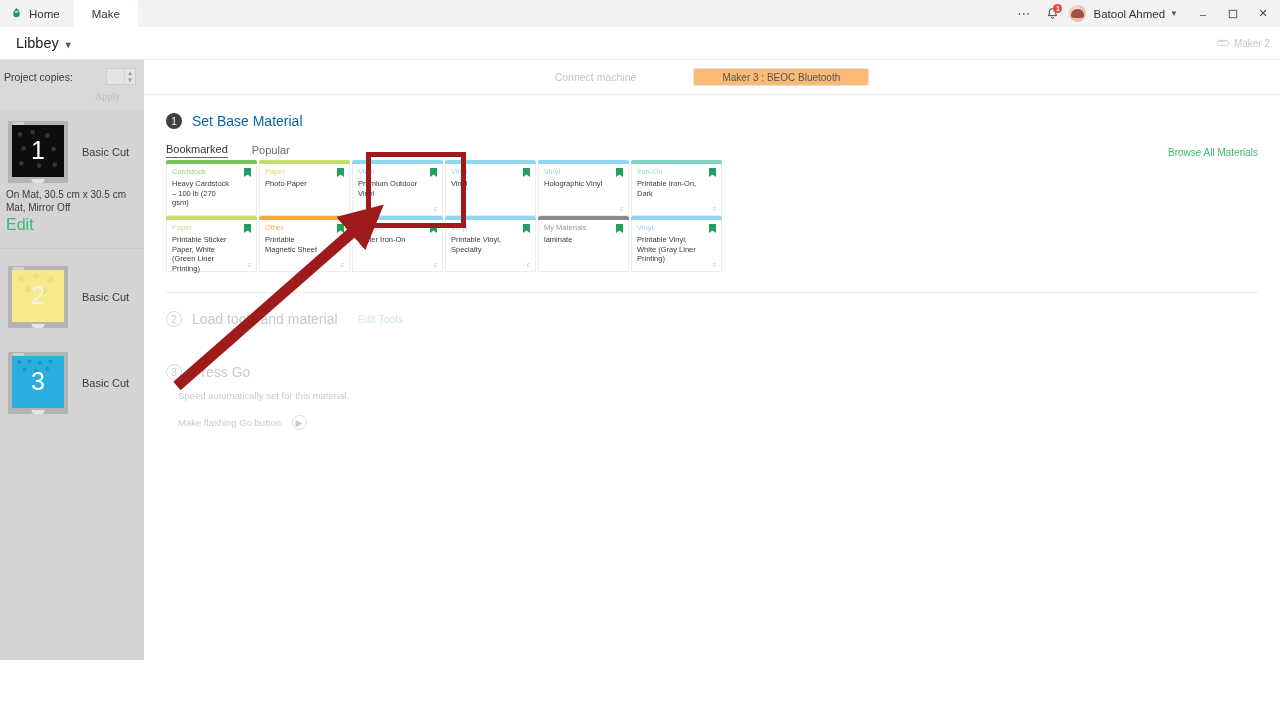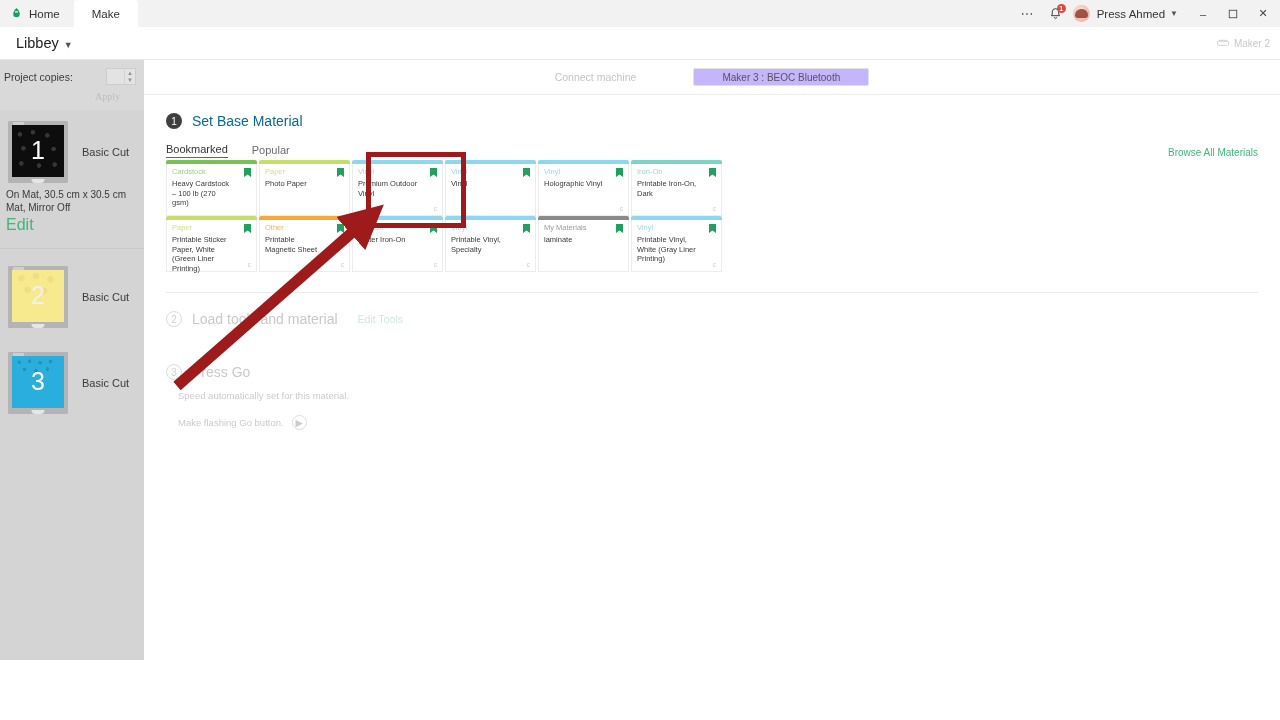--- a/index.html
+++ b/index.html
@@ -118,21 +118,21 @@
   
   #main { position: absolute; left: 144px; top: 60px; width: 1136px; height: 600px; background: #fff; }
   #topbar {
     height: 35px; display: flex; align-items: center; justify-content: center;
     gap: 10px; border-bottom: 1px solid #ededed;
   }
   .connect-label { font-size: 10.5px; color: #c4c4c4; }
   .machine-pill {
     width: 176px; height: 18px; border: 1px solid #e2e2e2; border-radius: 2px;
     display: flex; align-items: center; justify-content: center;
-    font-size: 10px; color: #555; background: #c4b5fd; margin-left: 47px;
+    font-size: 10px; color: #555; background: #fdba74; margin-left: 47px;
   }
 
   .step { padding-left: 22px; }
   .step-head { display: flex; align-items: center; gap: 10px; }
   .step-num {
     width: 16px; height: 16px; border-radius: 50%; background: #3f3f3f; color: #fff;
     font-size: 10px; display: flex; align-items: center; justify-content: center;
   }
   .step-num.muted { background: transparent; color: #cfcfcf; border: 1px solid #dcdcdc; }
   .step-title { font-size: 14px; color: #0369a1; }
@@ -207,21 +207,21 @@
   <div class="tb-right">
     <div class="tb-btn dots">⋯</div>
     <div class="tb-btn bell-wrap">
       <svg width="13" height="13" viewBox="0 0 24 24" fill="none" stroke="#3c3c3c" stroke-width="1.8">
         <path d="M12 3a6 6 0 0 0-6 6v4l-1.5 3h15L18 13V9a6 6 0 0 0-6-6z"></path>
         <path d="M10 19a2 2 0 0 0 4 0"></path>
       </svg>
       <span class="badge">1</span>
     </div>
     <div class="avatar"></div>
-    <div class="username">Press Ahmed</div>
+    <div class="username">Batool Ahmed</div>
     <div class="chev">▼</div>
     <div class="wbtn">–</div>
     <div class="wbtn">
       <svg width="10" height="10" viewBox="0 0 12 12" fill="none" stroke="#444" stroke-width="1">
           <rect x="1.5" y="1.5" width="9" height="9"></rect>
         </svg>
     </div>
     <div class="wbtn">✕</div>
   </div>
 </div>

